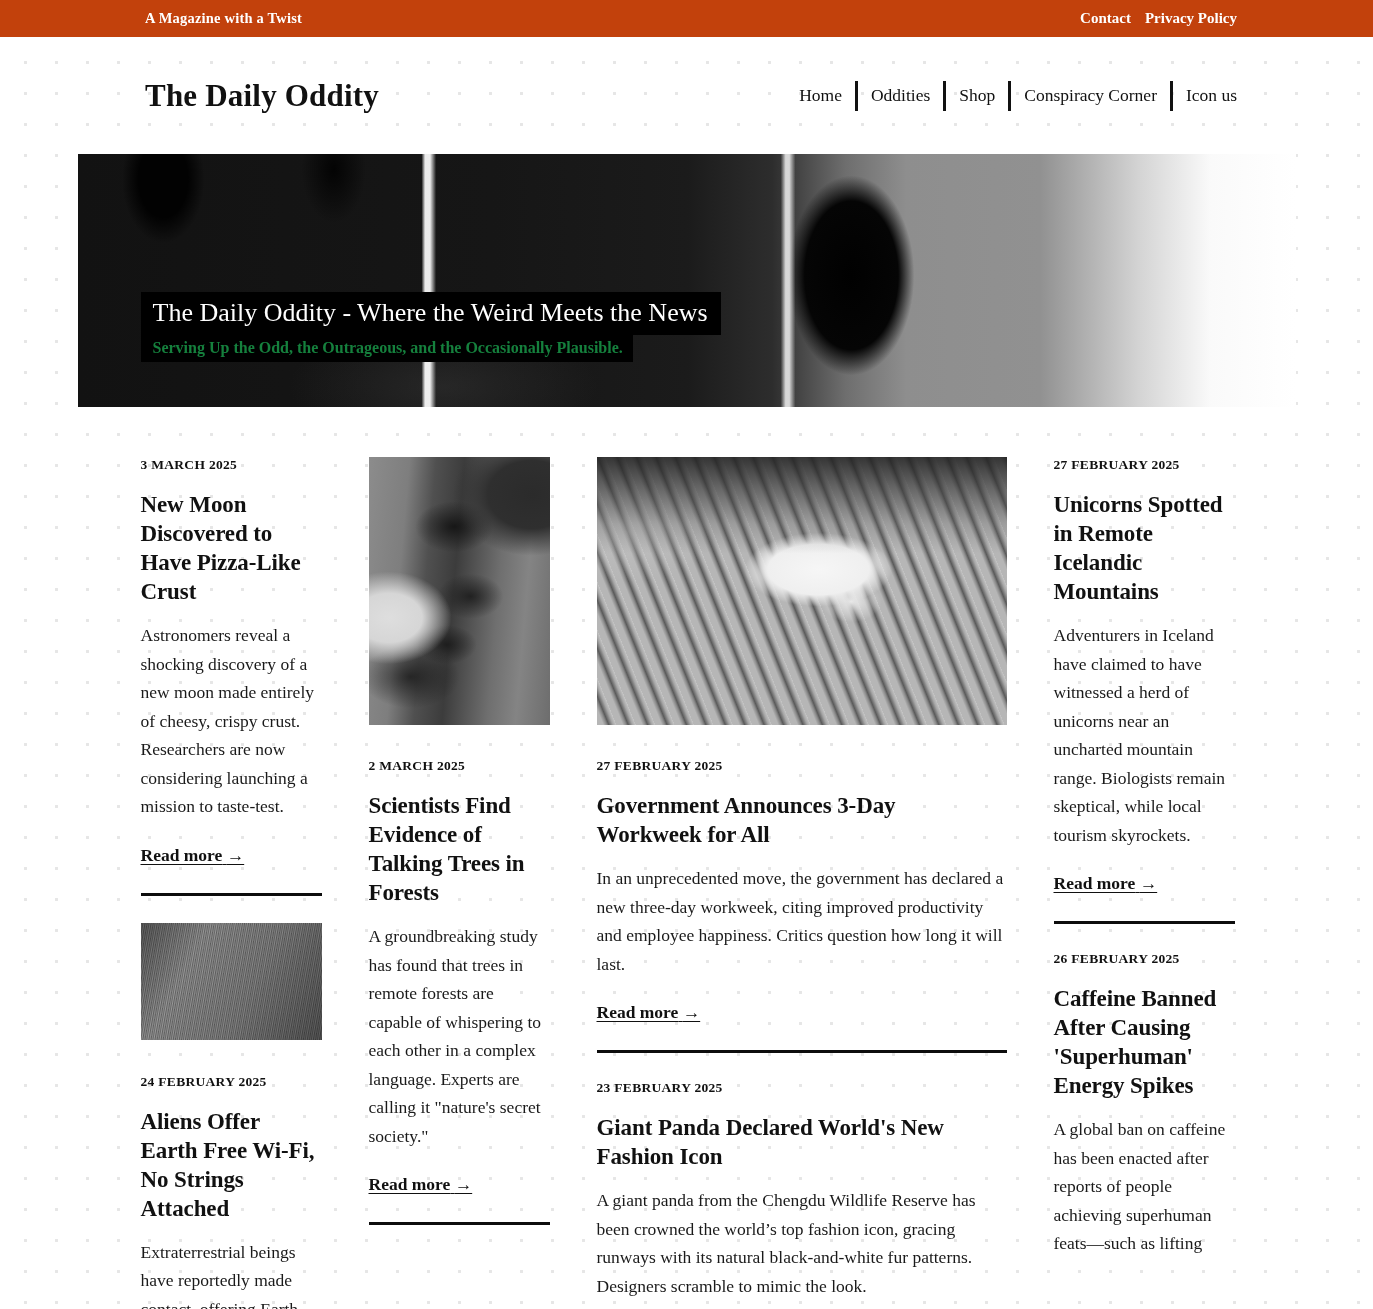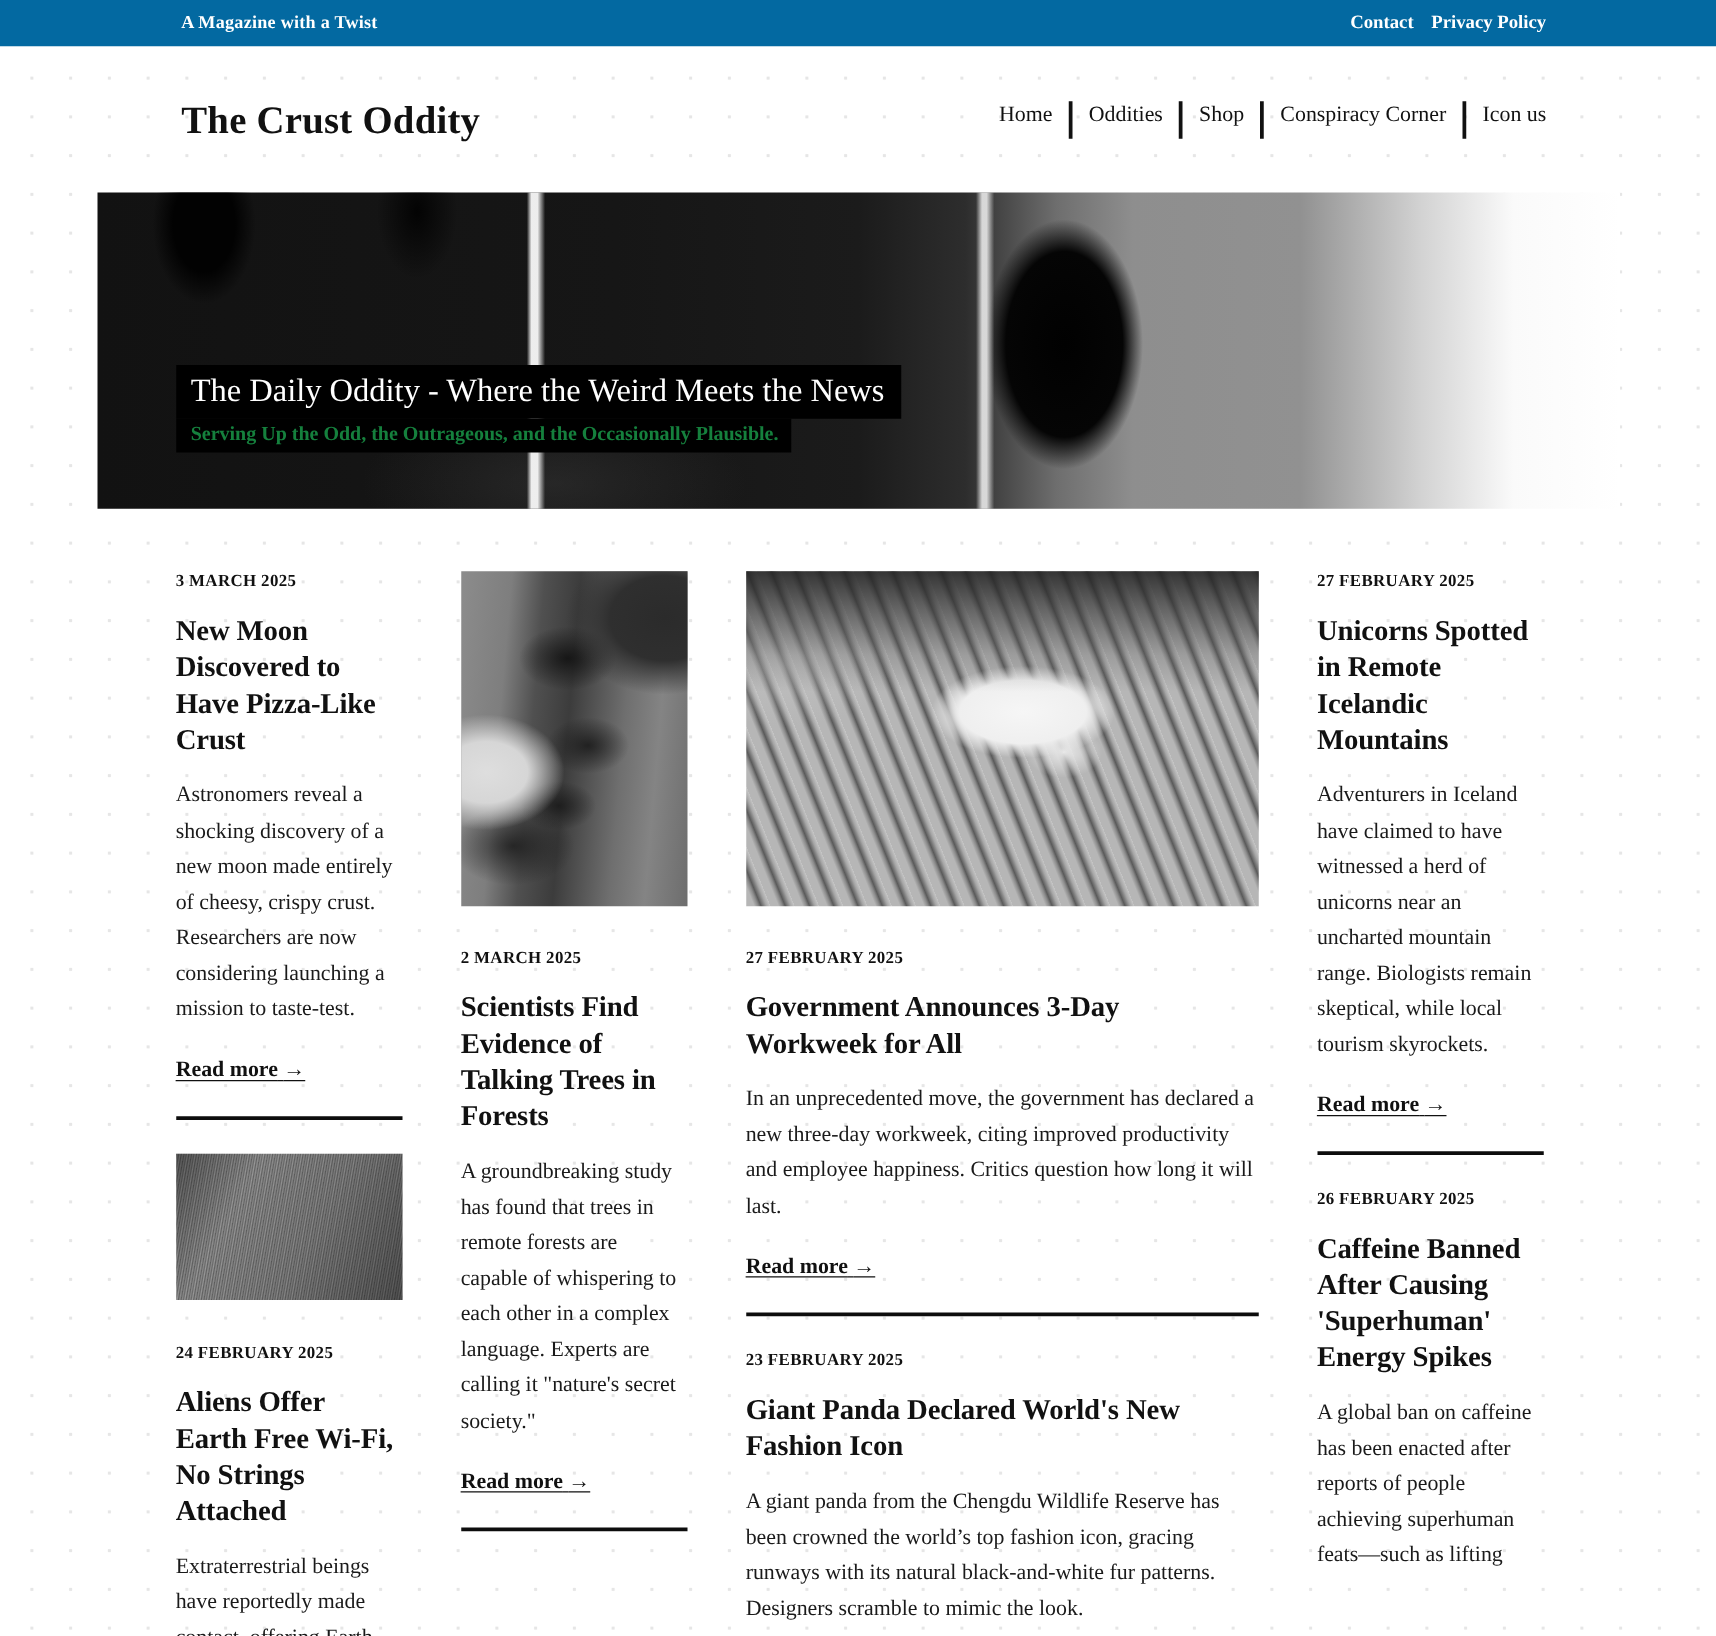--- a/index.html
+++ b/index.html
@@ -8,35 +8,35 @@
     font-family:"Liberation Serif", serif;
     color:#111;
     background:#ffffff radial-gradient(circle, #e6e6e6 1.4px, rgba(255,255,255,0) 1.6px);
     background-size:31px 31px;
     background-position:10px 16px;
   }
   a{ color:inherit; text-decoration:none; cursor:pointer; }
 
   
   .topbar{
-    height:37px; background:#0369a1; color:#fff;
+    height:37px; background:#c2410c; color:#fff;
     display:flex; align-items:center; justify-content:space-between;
     padding:0 136px 0 145px;
   }
   .topbar .tagline{ font-size:14.5px; font-weight:700; letter-spacing:.2px; }
   .topbar .links{ display:flex; gap:14px; }
   .topbar .links a{ font-size:15px; font-weight:700; }
 
   
   .header{
     height:117px; display:flex; align-items:center; justify-content:space-between;
     padding:0 136px 0 145px;
   }
   .site-title{ font-size:31px; font-weight:700; letter-spacing:.2px; }
-  .mainnav{ display:flex; }
+  .mainnav{ display:flex; align-items:center; }
   .mainnav a{ font-size:17.5px; padding:0 13px; }
   .mainnav a:first-child{ padding-left:0; }
   .mainnav a:last-child{ padding-right:0; }
   .nav-sep{ width:3px; height:30px; background:#111; }
 
   
   .hero{
     position:relative; width:1218px; height:253px; margin:0 auto;
     background:
       linear-gradient(90deg, rgba(0,0,0,0) 0%, rgba(0,0,0,0) 28.2%, rgba(255,255,255,.92) 28.5%, rgba(255,255,255,.92) 28.9%, rgba(0,0,0,0) 29.4%, rgba(0,0,0,0) 57.7%, rgba(255,255,255,.8) 58.1%, rgba(255,255,255,.8) 58.4%, rgba(0,0,0,0) 58.9%),
@@ -101,21 +101,21 @@
 
 <div class="topbar">
   <span class="tagline">A Magazine with a Twist</span>
   <span class="links">
     <a>Contact</a>
     <a>Privacy Policy</a>
   </span>
 </div>
 
 <div class="header">
-  <a class="site-title">The Crust Oddity</a>
+  <a class="site-title">The Daily Oddity</a>
   <nav class="mainnav">
     <a>Home</a>
     <span class="nav-sep"></span>
     <a>Oddities</a>
     <span class="nav-sep"></span>
     <a>Shop</a>
     <span class="nav-sep"></span>
     <a>Conspiracy Corner</a>
     <span class="nav-sep"></span>
     <a>Icon us</a>

